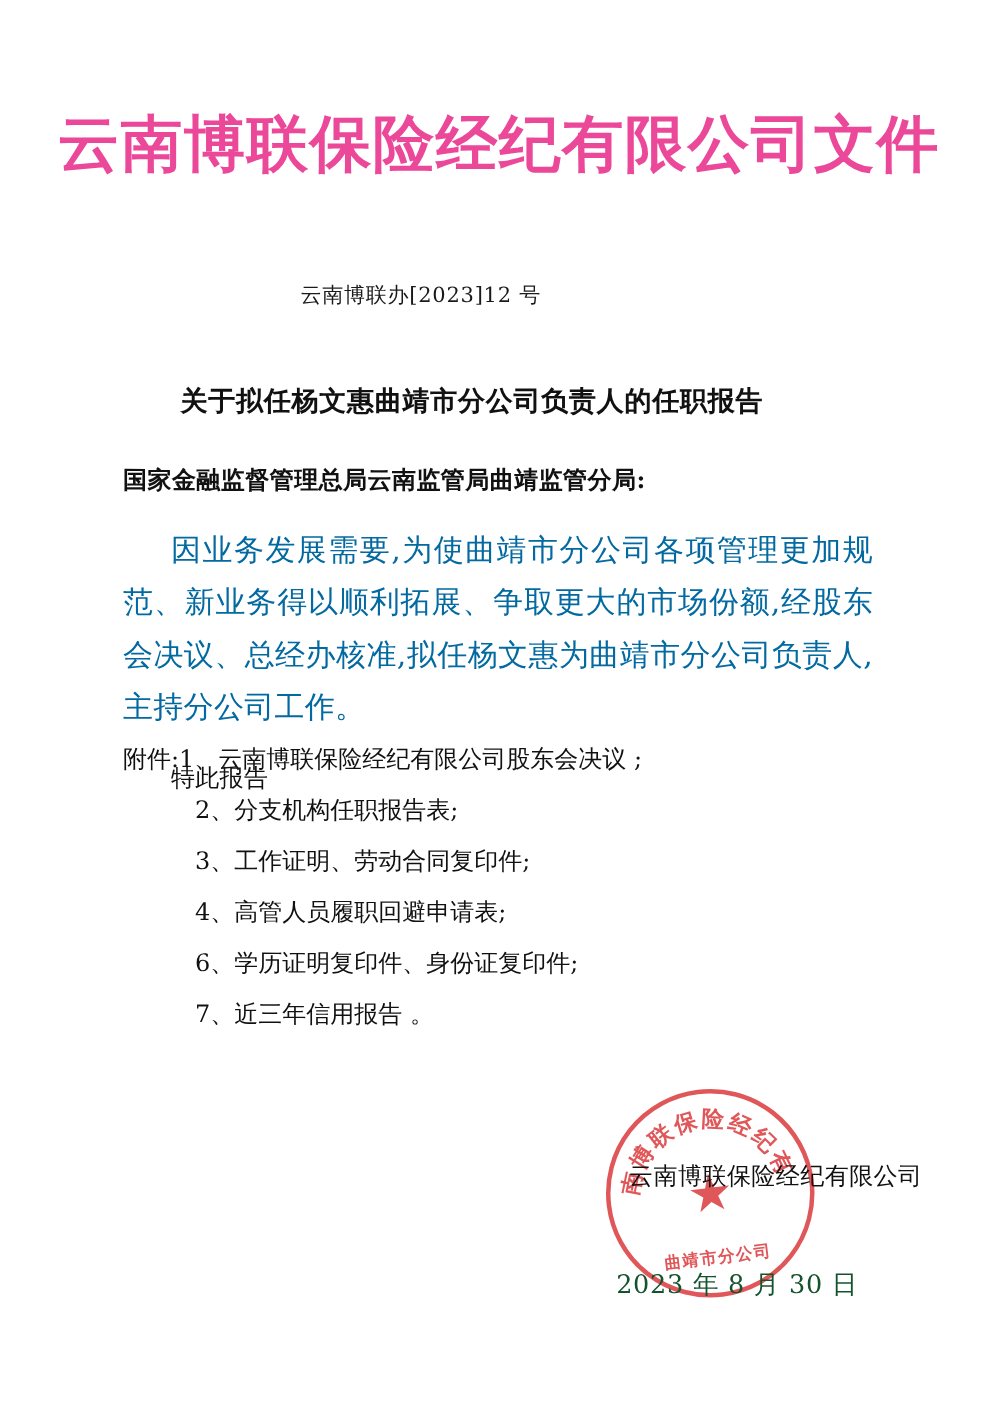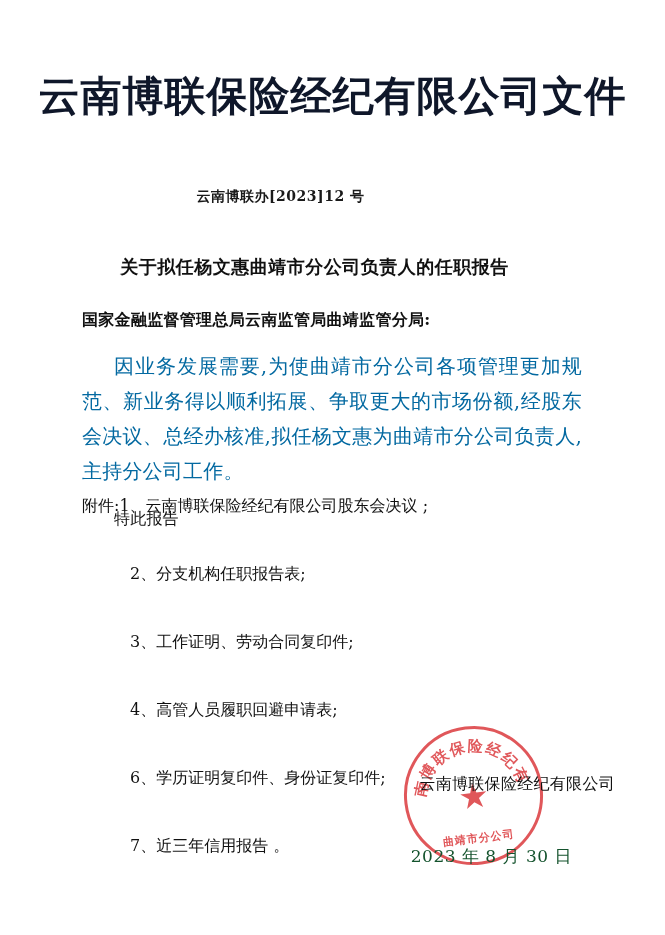--- a/index.html
+++ b/index.html
@@ -30,35 +30,34 @@
     left: 0;
     top: 72px;
     width: 665px;
     text-align: center;
   }
   .doc-title {
     font-family: Liberation Serif, serif;
     font-weight: bold;
     font-size: 41px;
     letter-spacing: 1px;
-    color: #0f172a;
+    color: #ec4899;
     line-height: 1.2;
     white-space: nowrap;
   }
 
   .doc-number {
     position: absolute;
     left: 0;
     top: 188px;
     width: 561px;
     text-align: center;
     font-size: 14px;
     color: #1a1a1a;
     letter-spacing: 0.5px;
-    font-weight: bold;
   }
 
   
   .doc-subject {
     position: absolute;
     left: 0;
     top: 255px;
     width: 629px;
     text-align: center;
     font-size: 18px;
@@ -110,21 +109,20 @@
     line-height: 34px;
     color: #111111;
     white-space: nowrap;
   }
   .attach-item {
     font-size: 16px;
     line-height: 34px;
     color: #111111;
     padding-left: 48px;
     white-space: nowrap;
-    margin-top: 34px;
   }
 
   
   .signature {
     position: absolute;
     left: 0;
     top: 774px;
     width: 582px;
     text-align: right;
     font-size: 16px;

